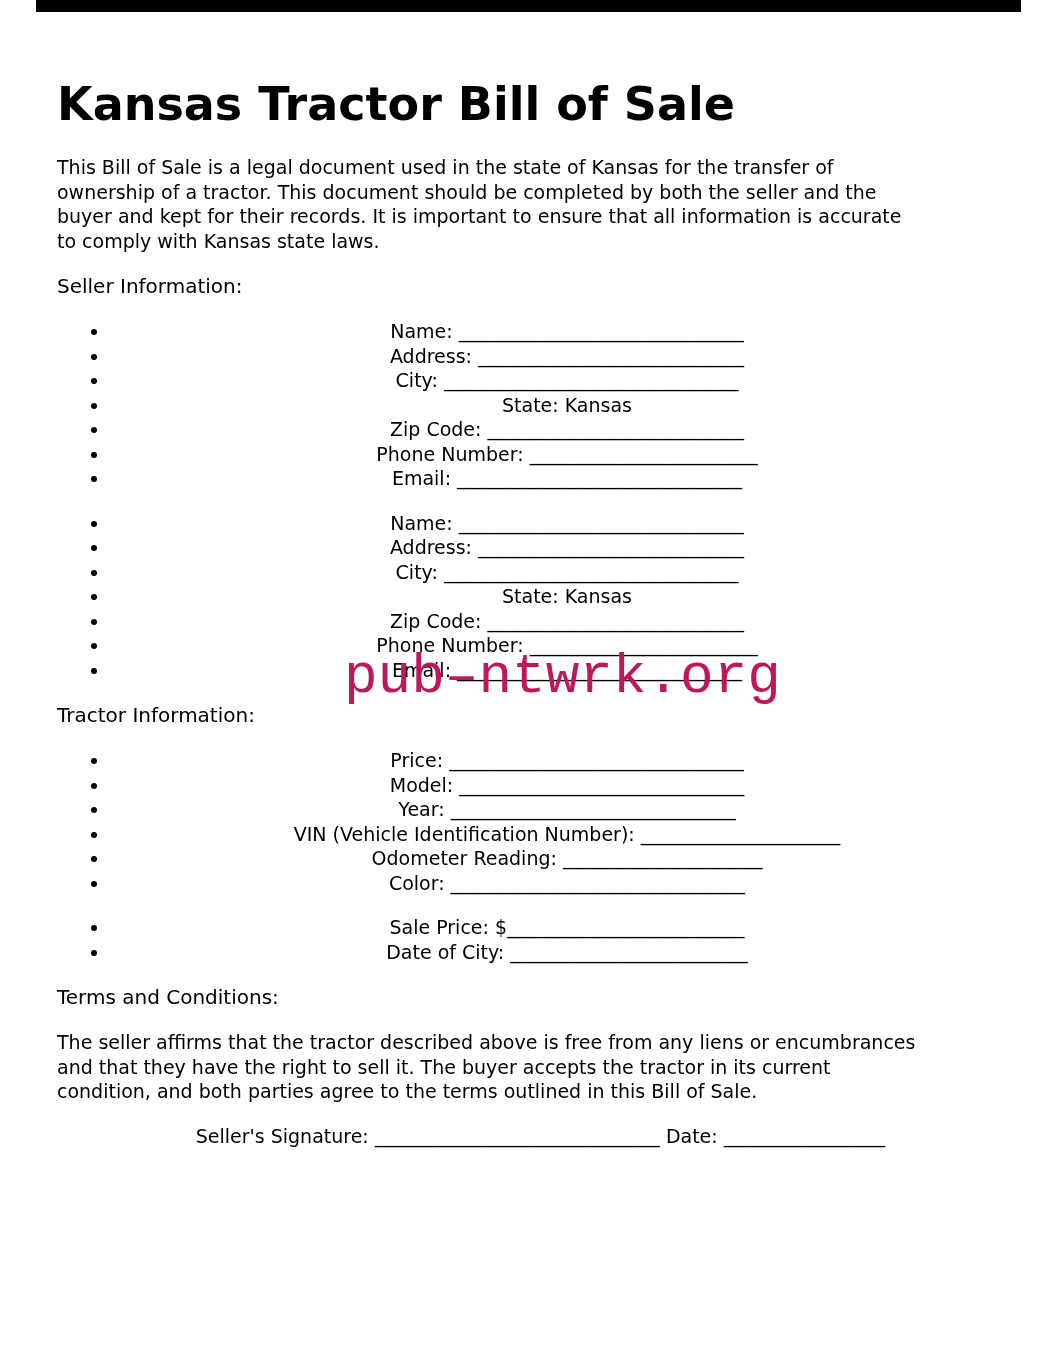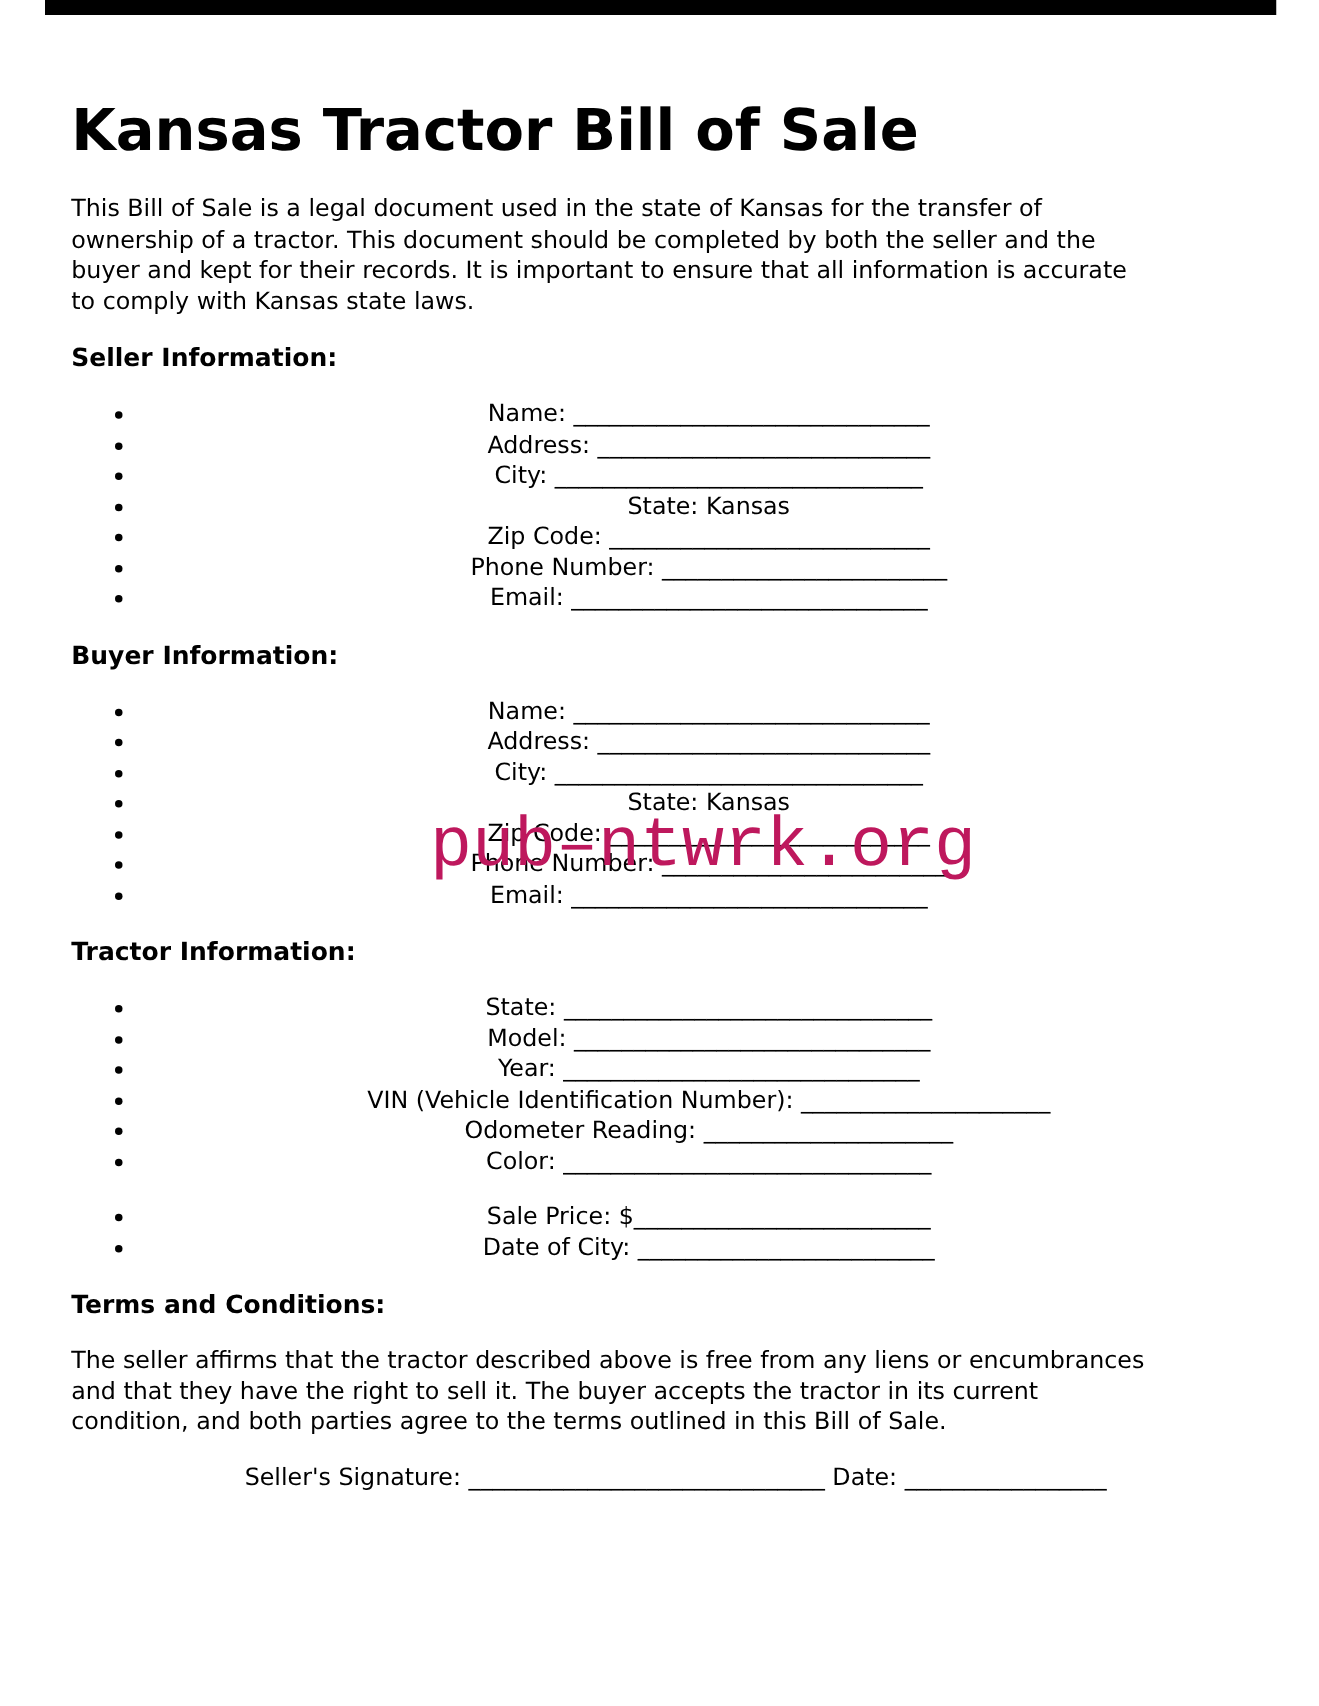--- a/index.html
+++ b/index.html
@@ -27,21 +27,21 @@
   h1.doc-title {
     font-size: 46px;
     line-height: 52px;
     font-weight: bold;
     margin: 0 0 25px 0;
     white-space: nowrap;
   }
   h2.section-heading {
     font-size: 20px;
     line-height: 26px;
-    font-weight: bold;
+    font-weight: normal;
     margin: 20px 0;
   }
   p.para {
     margin: 20px 0;
     white-space: pre;
   }
   ul.bullet-list {
     margin: 20px 0;
     padding: 0 0 0 53px;
     list-style: disc;
@@ -85,34 +85,33 @@
   <ul class="bullet-list">
     <li>Name: ______________________________</li>
     <li>Address: ____________________________</li>
     <li>City: _______________________________</li>
     <li>State: Kansas</li>
     <li>Zip Code: ___________________________</li>
     <li>Phone Number: ________________________</li>
     <li>Email: ______________________________</li>
   </ul>
 
-  <h2 class="section-heading">Buyer Information:</h2>
   <ul class="bullet-list">
     <li>Name: ______________________________</li>
     <li>Address: ____________________________</li>
     <li>City: _______________________________</li>
     <li>State: Kansas</li>
     <li>Zip Code: ___________________________</li>
     <li>Phone Number: ________________________</li>
     <li>Email: ______________________________</li>
   </ul>
 
   <h2 class="section-heading">Tractor Information:</h2>
   <ul class="bullet-list">
-    <li>State: _______________________________</li>
+    <li>Price: _______________________________</li>
     <li>Model: ______________________________</li>
     <li>Year: ______________________________</li>
     <li>VIN (Vehicle Identification Number): _____________________</li>
     <li>Odometer Reading: _____________________</li>
     <li>Color: _______________________________</li>
   </ul>
 
   <ul class="bullet-list">
     <li>Sale Price: $_________________________</li>
     <li>Date of City: _________________________</li>

